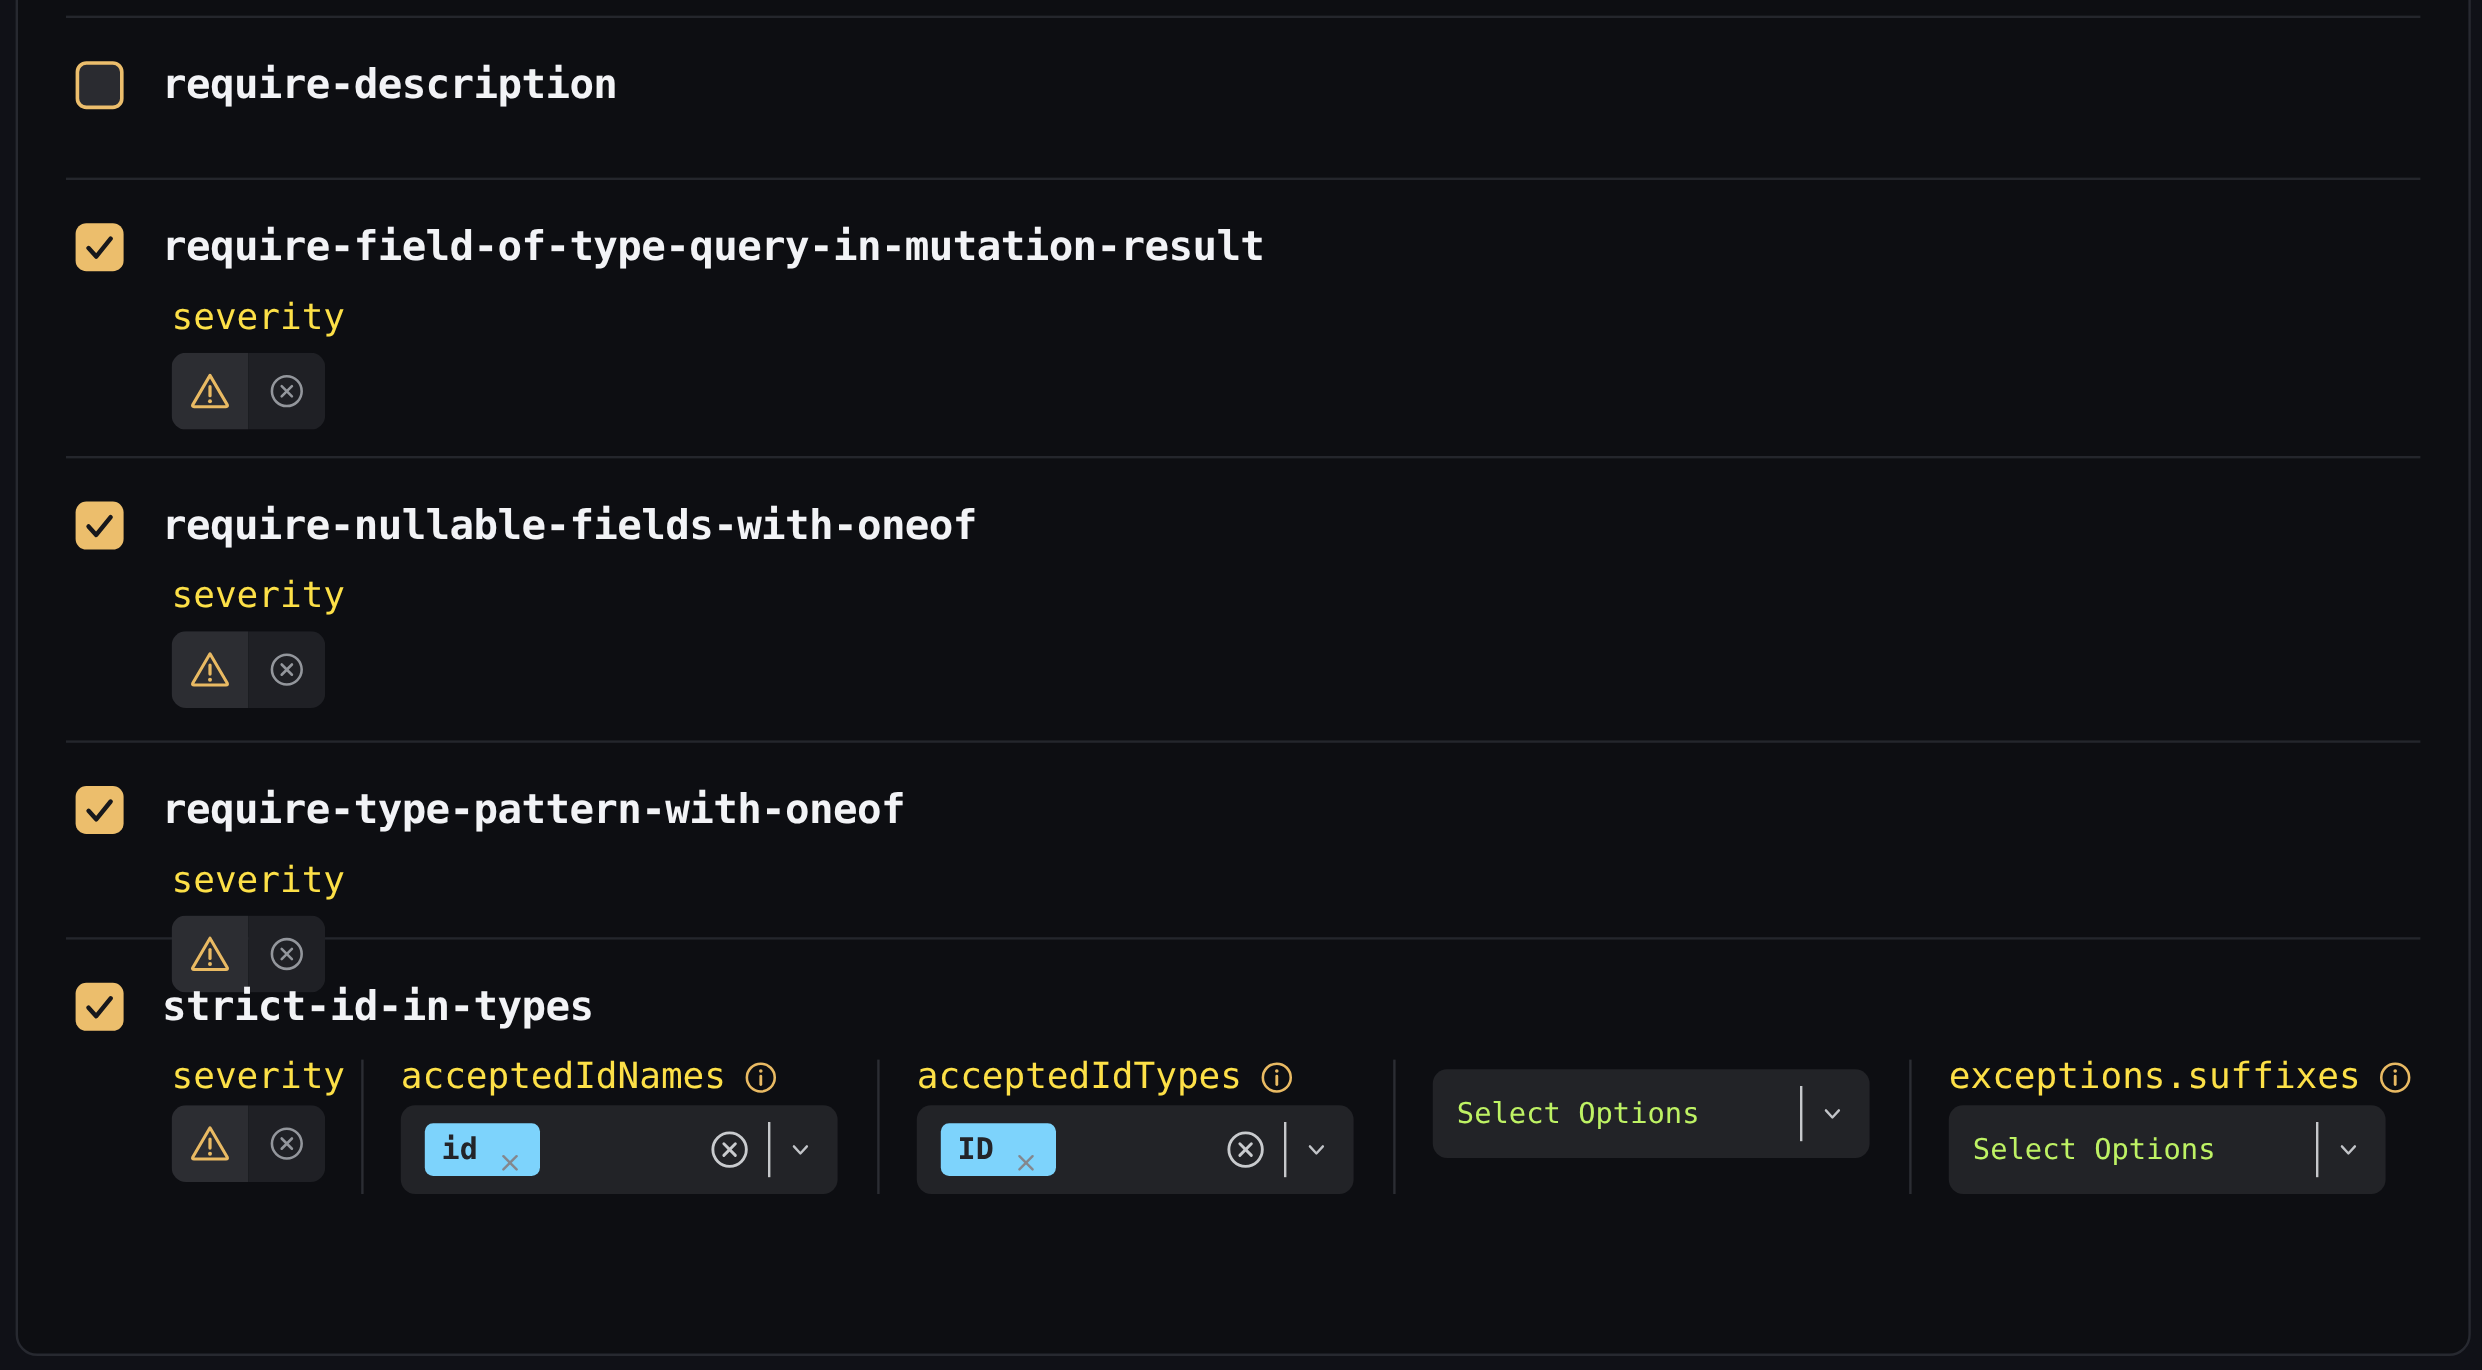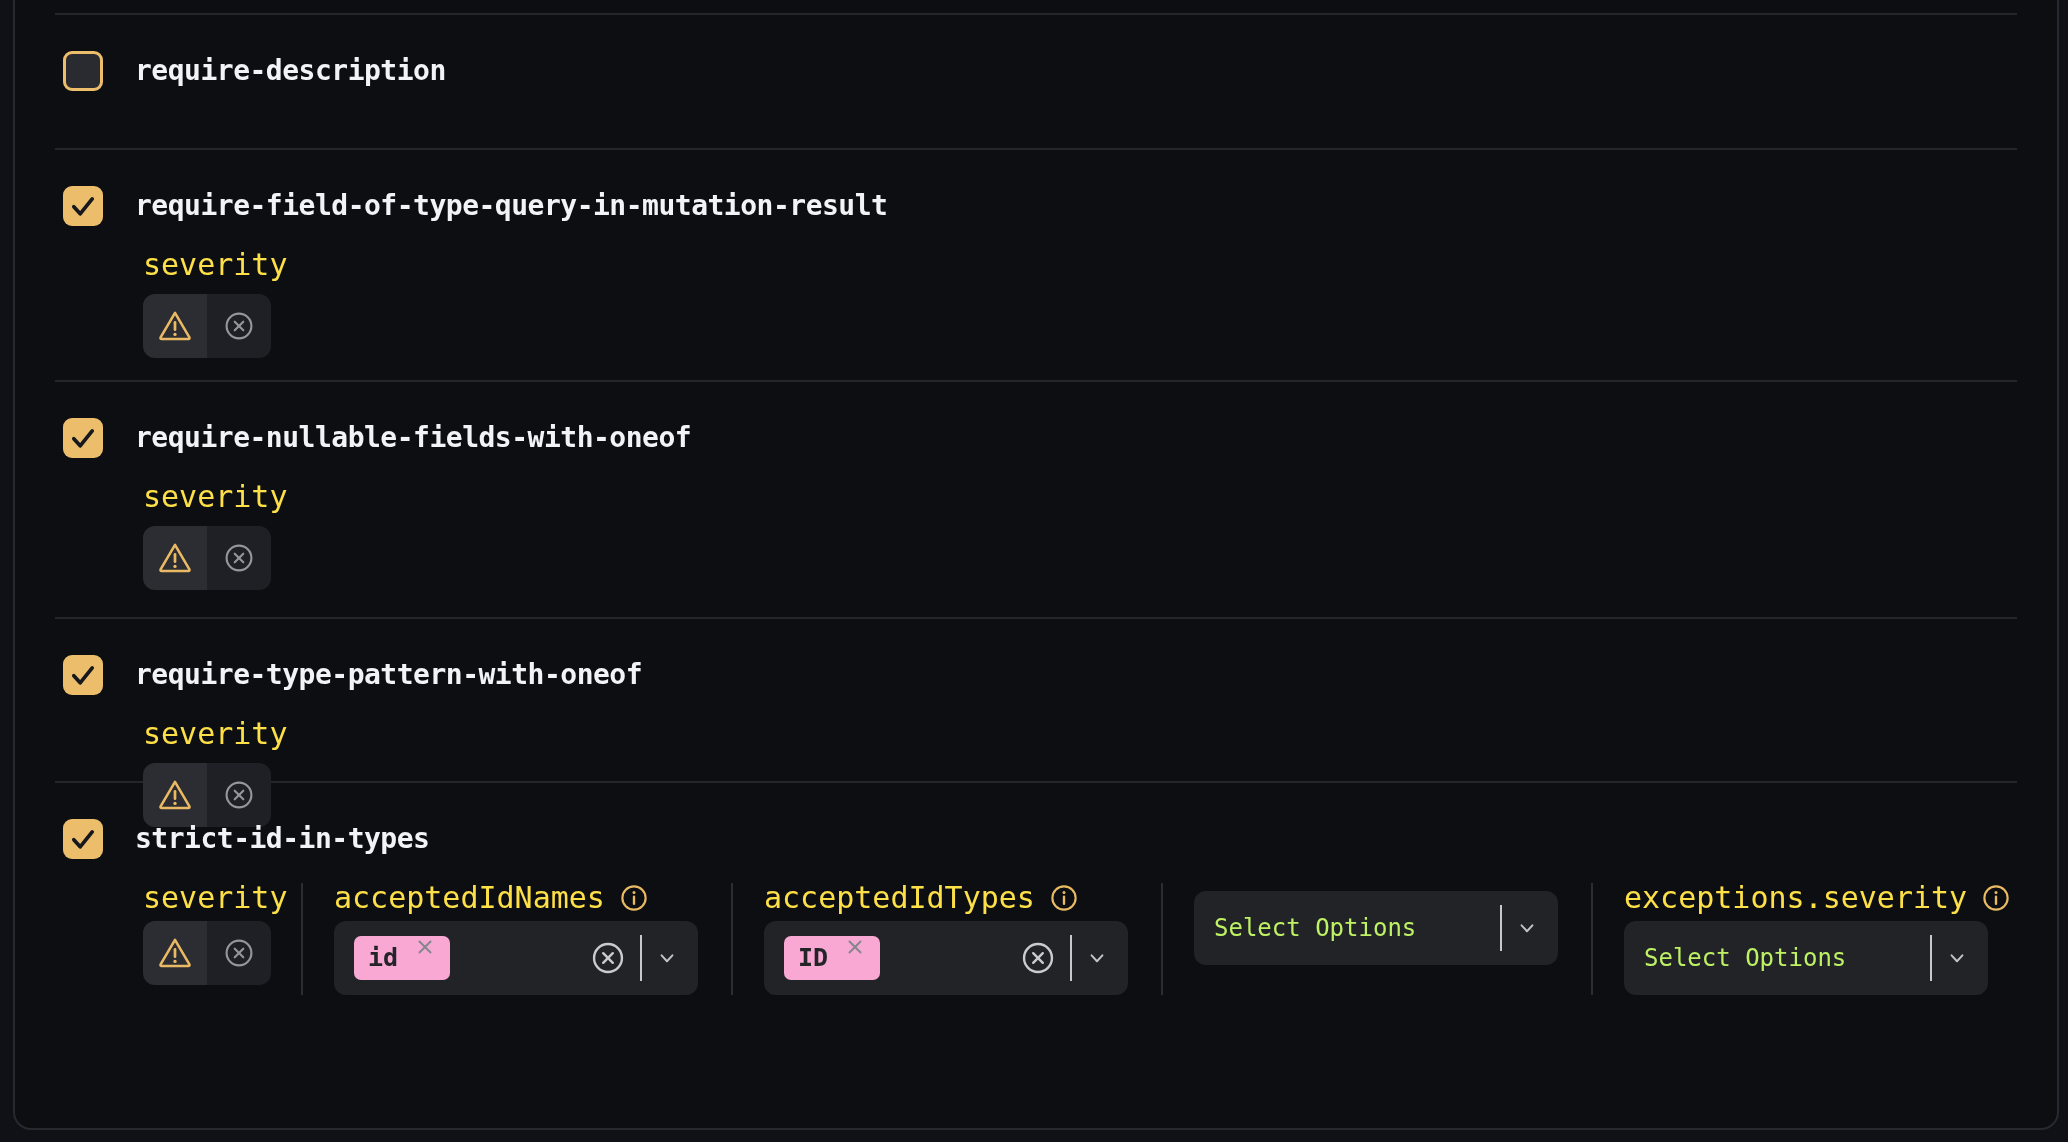--- a/index.html
+++ b/index.html
@@ -37,21 +37,21 @@
     display: flex; align-items: center; justify-content: center;
     cursor: pointer;
   }
   .checkbox.unchecked {
     background: #2a2b30;
     border: 3px solid #ecbe6c;
   }
   .checkbox.checked { background: #ecbe6c; border: none; }
   .rule-title {
     margin-left: 32px;
-    font-size: 28px; font-weight: bold;
+    font-size: 34px; font-weight: bold;
     color: #f2f3f6;
     letter-spacing: -0.5px;
     line-height: 40px;
     white-space: nowrap;
   }
   .rule-body { margin-left: 88px; }
   .field-label {
     font-size: 30px; color: #fde047;
     line-height: 30px; margin-top: 24px;
     white-space: nowrap;
@@ -85,23 +85,23 @@
     margin-top: 8px;
     width: 364px; height: 74px;
     background: #222327;
     border-radius: 12px;
     display: flex; align-items: center;
     padding: 0 18px 0 20px;
     cursor: pointer;
   }
   .chip {
     height: 44px;
-    background: #f9a8d4;
+    background: #7dd3fc;
     border-radius: 7px;
-    display: flex; align-items: flex-start;
+    display: flex; align-items: flex-end;
     padding: 0 14px;
     gap: 16px;
   }
   .chip-text { font-size: 25px; font-weight: bold; color: #232428; line-height: 44px; }
   .placeholder { font-size: 24px; color: #bef264; white-space: nowrap; }
   .flex-sp { flex: 1 1 auto; }
   .sep {
     width: 2px; height: 46px;
     background: #c6c8cb;
     margin: 0 12px 0 14px;
@@ -316,21 +316,21 @@
             <div class="flex-sp"></div>
             <div class="sep"></div>
             <svg class="icon clickable-icon" width="26" height="26" viewBox="0 0 24 24" stroke="#c2c4c8">
                 <use href="#i-chevron"></use>
               </svg>
           </div>
         </div>
 
         <div class="col col-opt">
           <div class="field-label">
-            <span>exceptions.severity</span>
+            <span>exceptions.suffixes</span>
             <svg class="icon clickable-icon" width="30" height="30" viewBox="0 0 24 24">
                 <use href="#i-info"></use>
               </svg>
           </div>
           <div class="select">
             <span class="placeholder">Select Options</span>
             <div class="flex-sp"></div>
             <div class="sep"></div>
             <svg class="icon clickable-icon" width="26" height="26" viewBox="0 0 24 24" stroke="#c2c4c8">
                 <use href="#i-chevron"></use>

